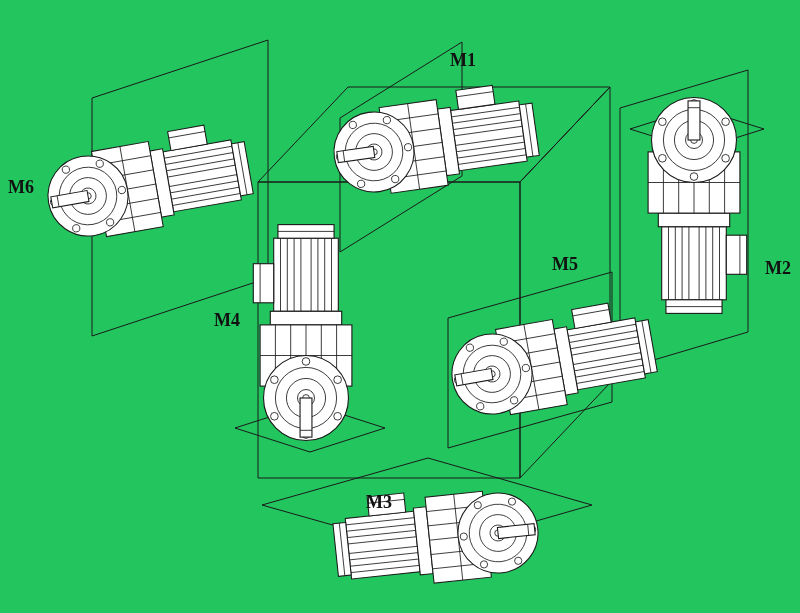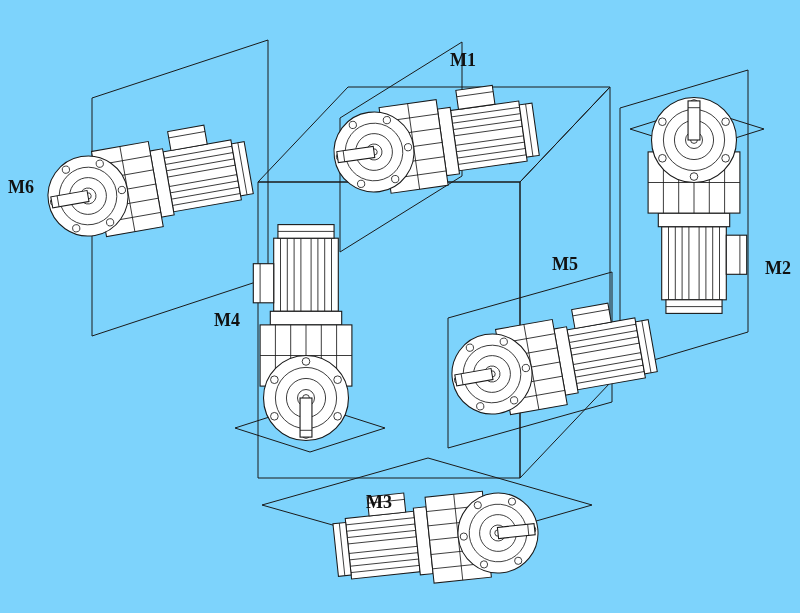--- a/index.html
+++ b/index.html
@@ -1,19 +1,19 @@
 <!DOCTYPE html>
 <html><head>
 <meta charset="utf-8">
 <style>
   html,body{margin:0;padding:0;background:#ffffff;}
   .canvas{
     position:relative;
     width:800px;height:613px;
-    background:#7dd3fc;
+    background:#22c55e;
     font-family:"Liberation Serif",serif;
     overflow:hidden;
   }
   svg{display:block;}
   .thin{stroke:#1a1a1a;stroke-width:1;fill:none;}
   .plane{stroke:#1a1a1a;stroke-width:1;fill:none;}
   .part{stroke:#1a1a1a;stroke-width:1.3;fill:#ffffff;}
   .detail{stroke:#1a1a1a;stroke-width:1;fill:none;}
   .hole{stroke:#1a1a1a;stroke-width:1;fill:#ffffff;}
   .lbl{font-family:"Liberation Serif",serif;font-weight:bold;font-size:18px;fill:#111111;}

